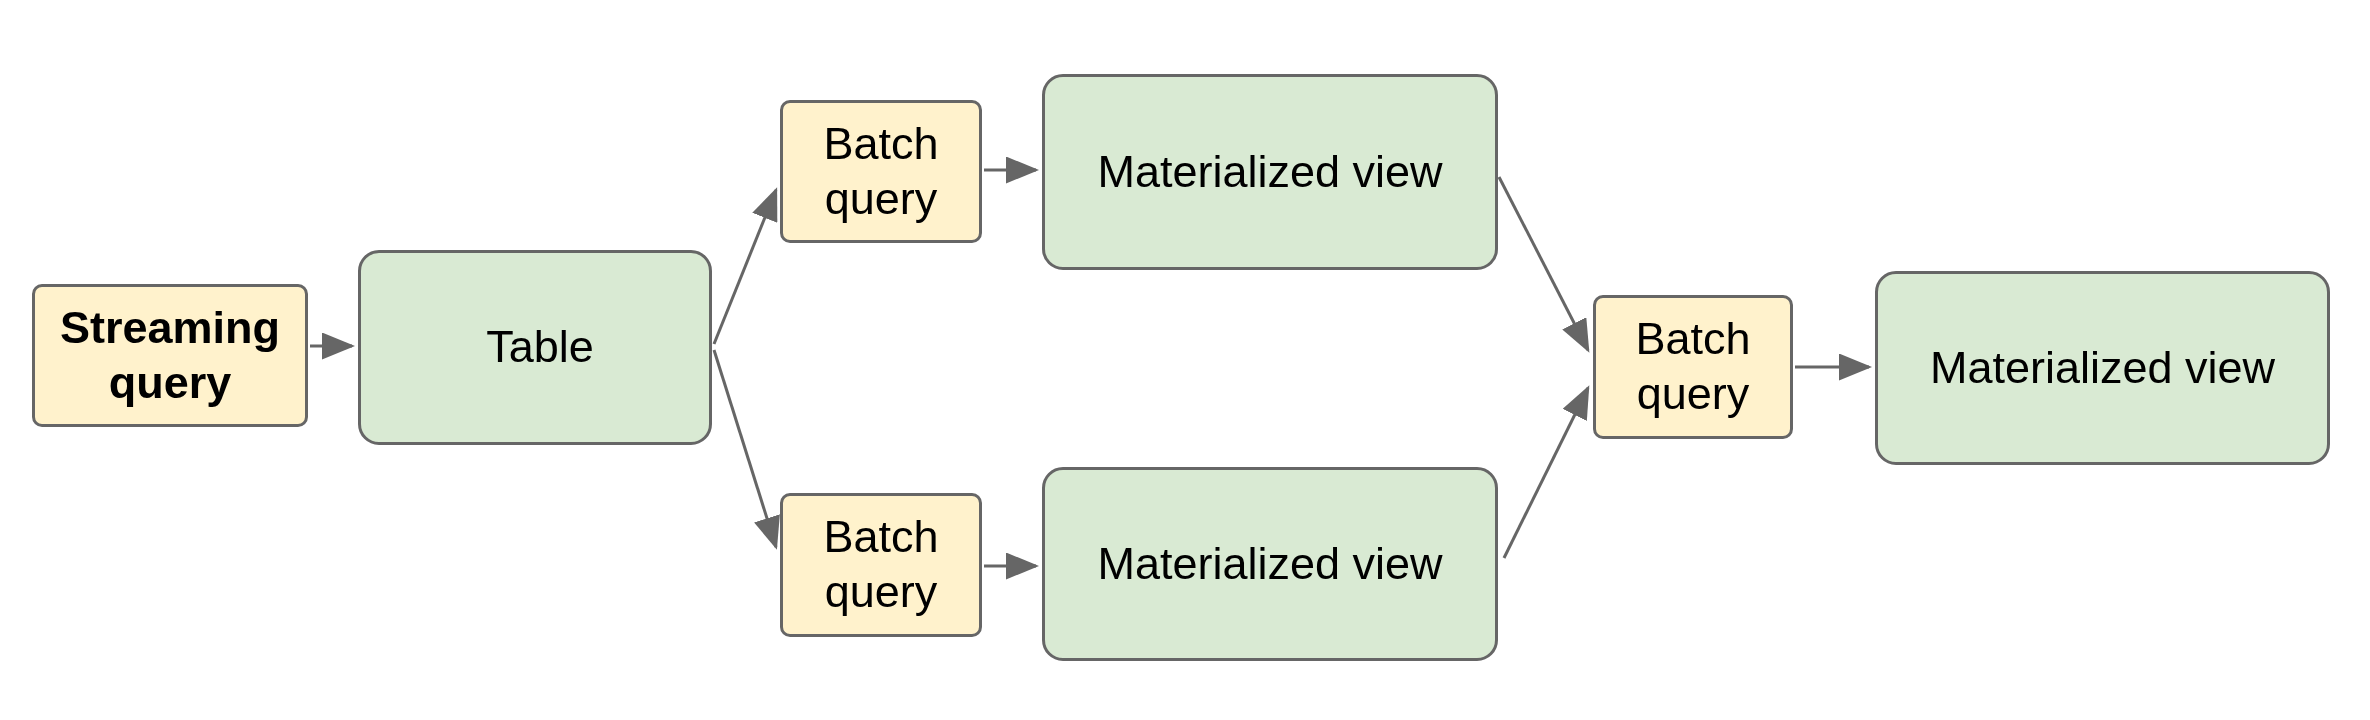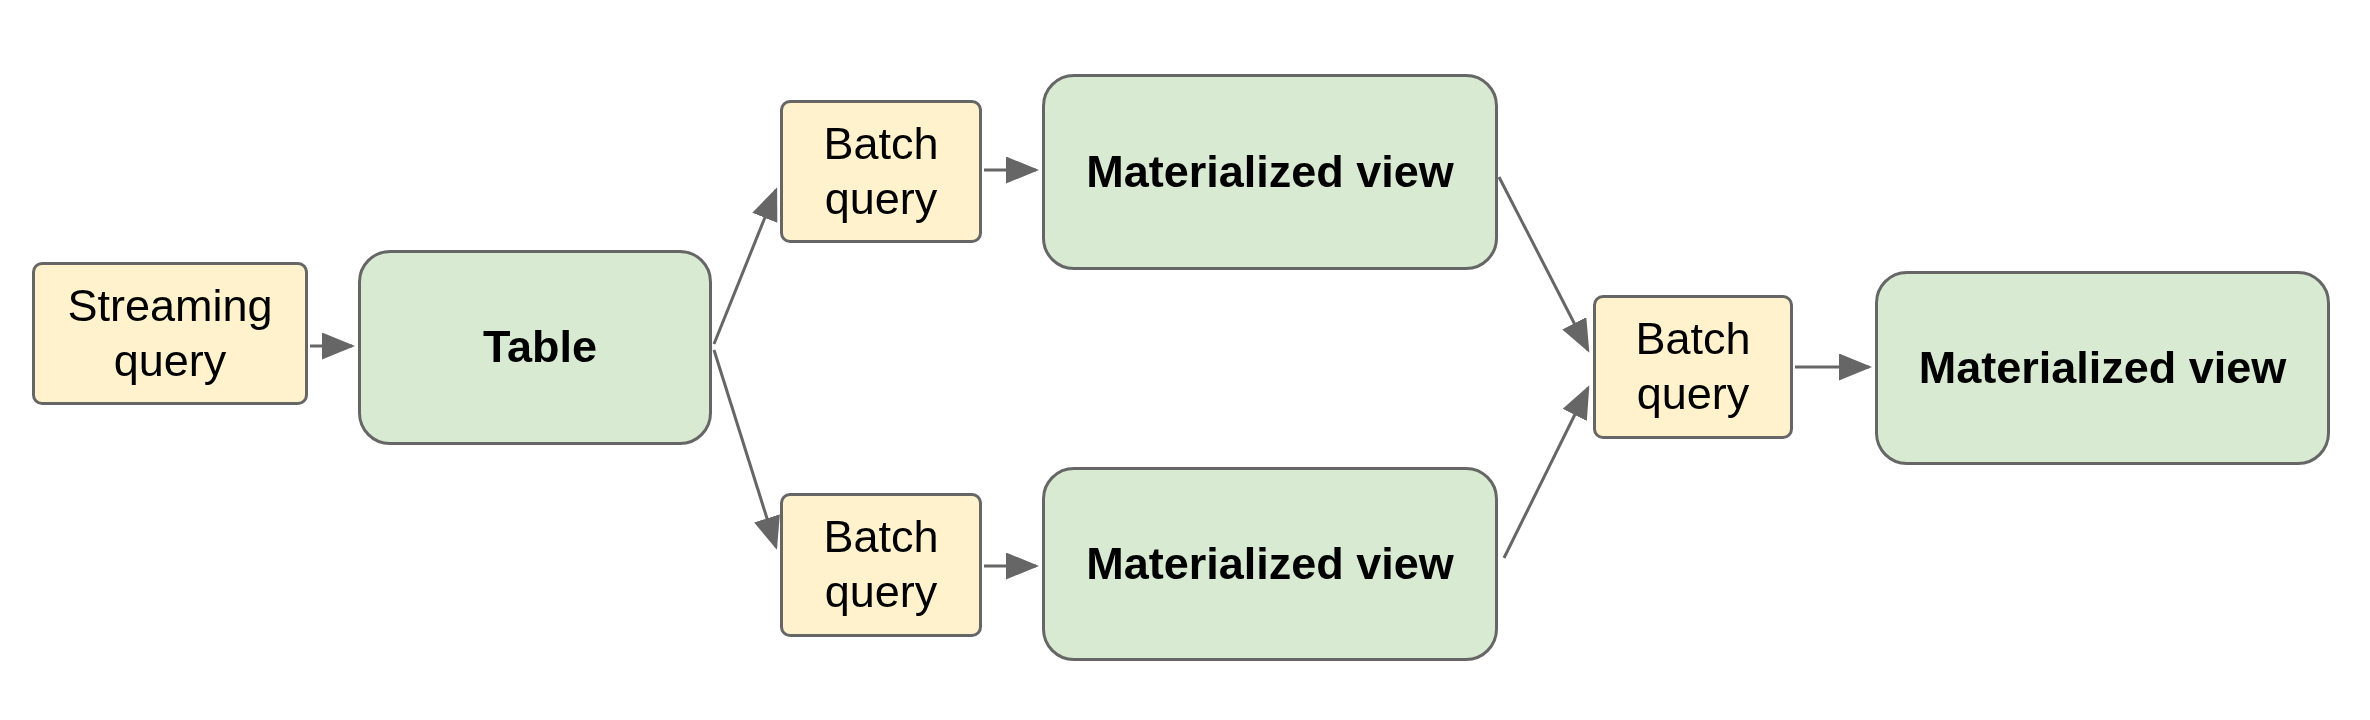--- a/index.html
+++ b/index.html
@@ -29,22 +29,21 @@
     color: var(--text-color, #000000);
     border: 3px solid var(--border-color, #666666);
     padding: 6px 14px;
   }
   .node.query {
     background: var(--query-fill, #fff2cc);
     border-radius: 10px;
   }
   .node.table {
     background: var(--table-fill, #d9ead3);
-    border-radius: 32px;
-    font-weight: bold;
+    border-radius: 21px;
   }
 </style>
 </head>
 <body>
 
 <div class="canvas">
   <svg class="connector-layer" xmlns="http://www.w3.org/2000/svg">
     <defs>
       <marker id="arrowhead" markerWidth="11" markerHeight="9" refX="10" refY="4.5" orient="auto" markerUnits="strokeWidth">
         <path d="M0,0 L11,4.5 L0,9 z" fill="#666666"></path>
@@ -55,21 +54,21 @@
         <line x1="714" y1="344" x2="776" y2="190" stroke="#666666" stroke-width="3" marker-end="url(#arrowhead)"></line>
         <line x1="714" y1="350" x2="776" y2="547" stroke="#666666" stroke-width="3" marker-end="url(#arrowhead)"></line>
         <line x1="984" y1="170" x2="1036" y2="170" stroke="#666666" stroke-width="3" marker-end="url(#arrowhead)"></line>
         <line x1="984" y1="566" x2="1036" y2="566" stroke="#666666" stroke-width="3" marker-end="url(#arrowhead)"></line>
         <line x1="1499" y1="177" x2="1588" y2="350" stroke="#666666" stroke-width="3" marker-end="url(#arrowhead)"></line>
         <line x1="1504" y1="558" x2="1588" y2="388" stroke="#666666" stroke-width="3" marker-end="url(#arrowhead)"></line>
         <line x1="1795" y1="367" x2="1869" y2="367" stroke="#666666" stroke-width="3" marker-end="url(#arrowhead)"></line>
       </g>
   </svg>
   <div id="node-layer">
-      <div class="node query" style="left: 32px; top: 262px; width: 276px; height: 143px;">
+      <div class="node query" style="left: 32px; top: 284px; width: 276px; height: 143px; font-weight: bold;">
         <span>Streaming query</span>
       </div>
       <div class="node table" style="left: 358px; top: 250px; width: 354px; height: 195px; padding-left: 24px;">
         <span>Table</span>
       </div>
       <div class="node query" style="left: 780px; top: 100px; width: 202px; height: 143px;">
         <span>Batch query</span>
       </div>
       <div class="node table" style="left: 1042px; top: 74px; width: 456px; height: 196px;">
         <span>Materialized view</span>

